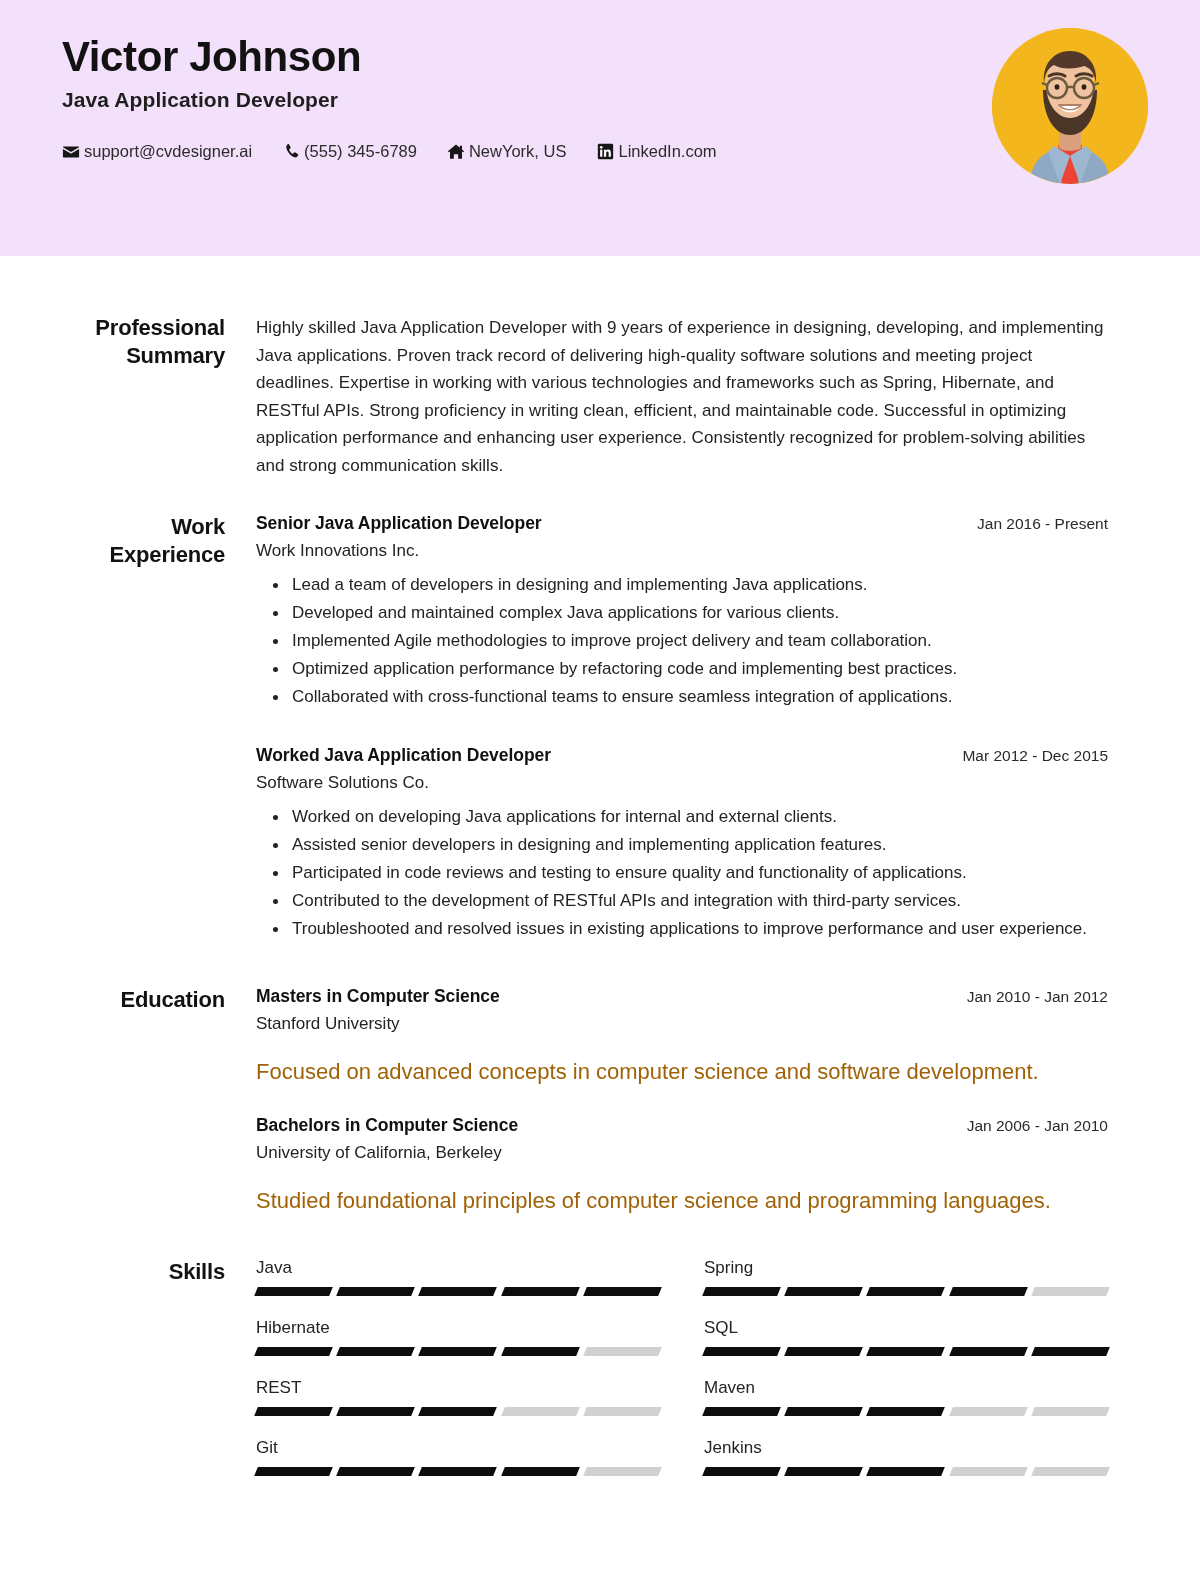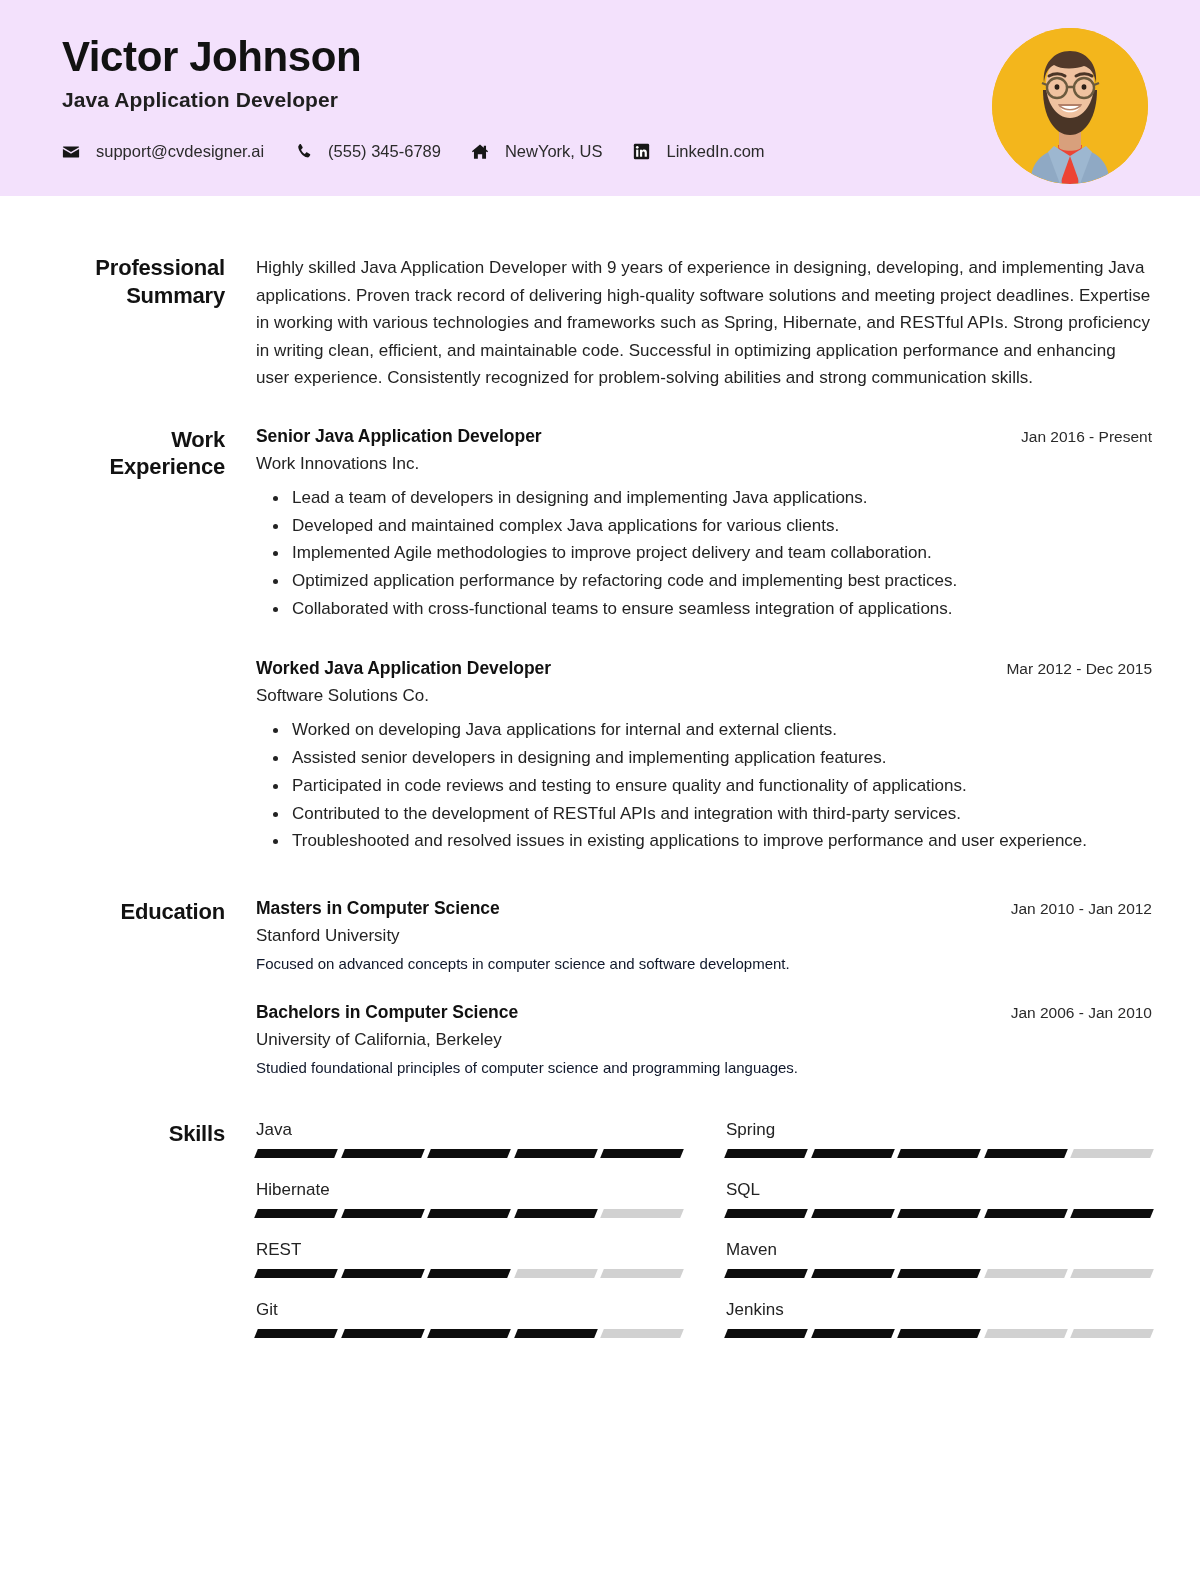--- a/index.html
+++ b/index.html
@@ -19,21 +19,21 @@
     position: relative;
     width: 1200px;
     min-height: 1584px;
     background: #ffffff;
     overflow: hidden;
   }
 
   
   .header {
     position: relative;
-    height: 196px;
+    height: 256px;
     background: #f3e1fc;
     padding: 34px 60px 0 62px;
   }
 
   .hdr-name {
     font-size: 42px;
     font-weight: bold;
     letter-spacing: -0.4px;
     color: #121212;
     line-height: 1.08;
@@ -52,21 +52,21 @@
     display: flex;
     align-items: center;
     gap: 30px;
     font-size: 16.5px;
     color: #2b2b2b;
   }
 
   .contact {
     display: flex;
     align-items: center;
-    gap: 16px;
+    gap: 4px;
     white-space: nowrap;
   }
 
   .contact .ico {
     display: inline-flex;
     align-items: center;
     justify-content: center;
     width: 18px;
     height: 18px;
     flex: 0 0 18px;
@@ -80,21 +80,21 @@
     width: 156px;
     height: 156px;
     border-radius: 50%;
     overflow: hidden;
     background: #f3b61c;
   }
   .avatar svg { display: block; width: 156px; height: 156px; }
 
   
   .content {
-    padding: 58px 48px 0 60px;
+    padding: 58px 92px 0 60px;
   }
 
   .section {
     display: flex;
     align-items: flex-start;
   }
 
   .sec-label {
     flex: 0 0 196px;
     width: 196px;
@@ -144,24 +144,24 @@
     flex: 0 0 auto;
   }
 
   .entry-org {
     margin-top: 7px;
     font-size: 17px;
     color: #232323;
   }
 
   .entry-desc {
-    margin-top: 6px;
-    font-size: 15px;
+    margin-top: 20px;
+    font-size: 22px;
     line-height: 1.6;
-    color: #0f172a;
+    color: #a16207;
   }
 
   ul.bullets {
     margin: 11px 0 0 0;
     padding-left: 36px;
     list-style: none;
   }
   ul.bullets li {
     position: relative;
     font-size: 17px;

